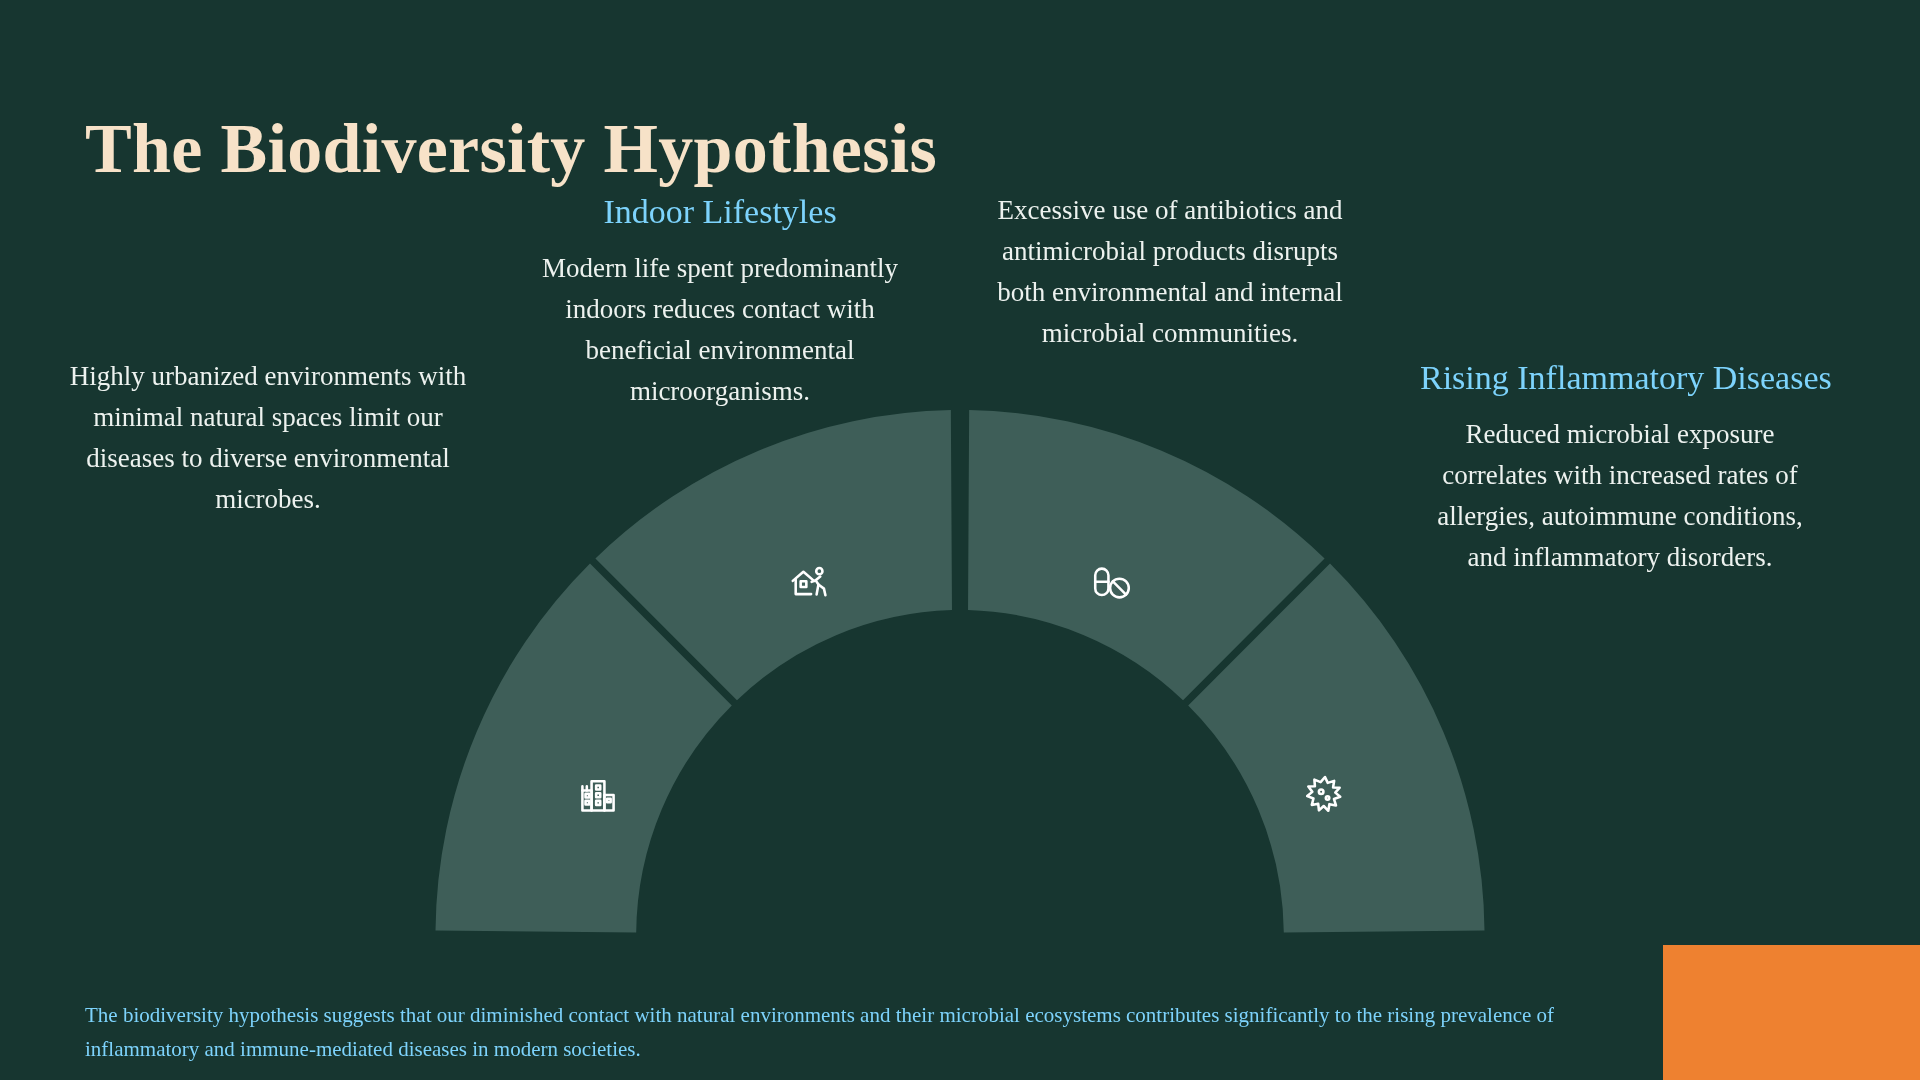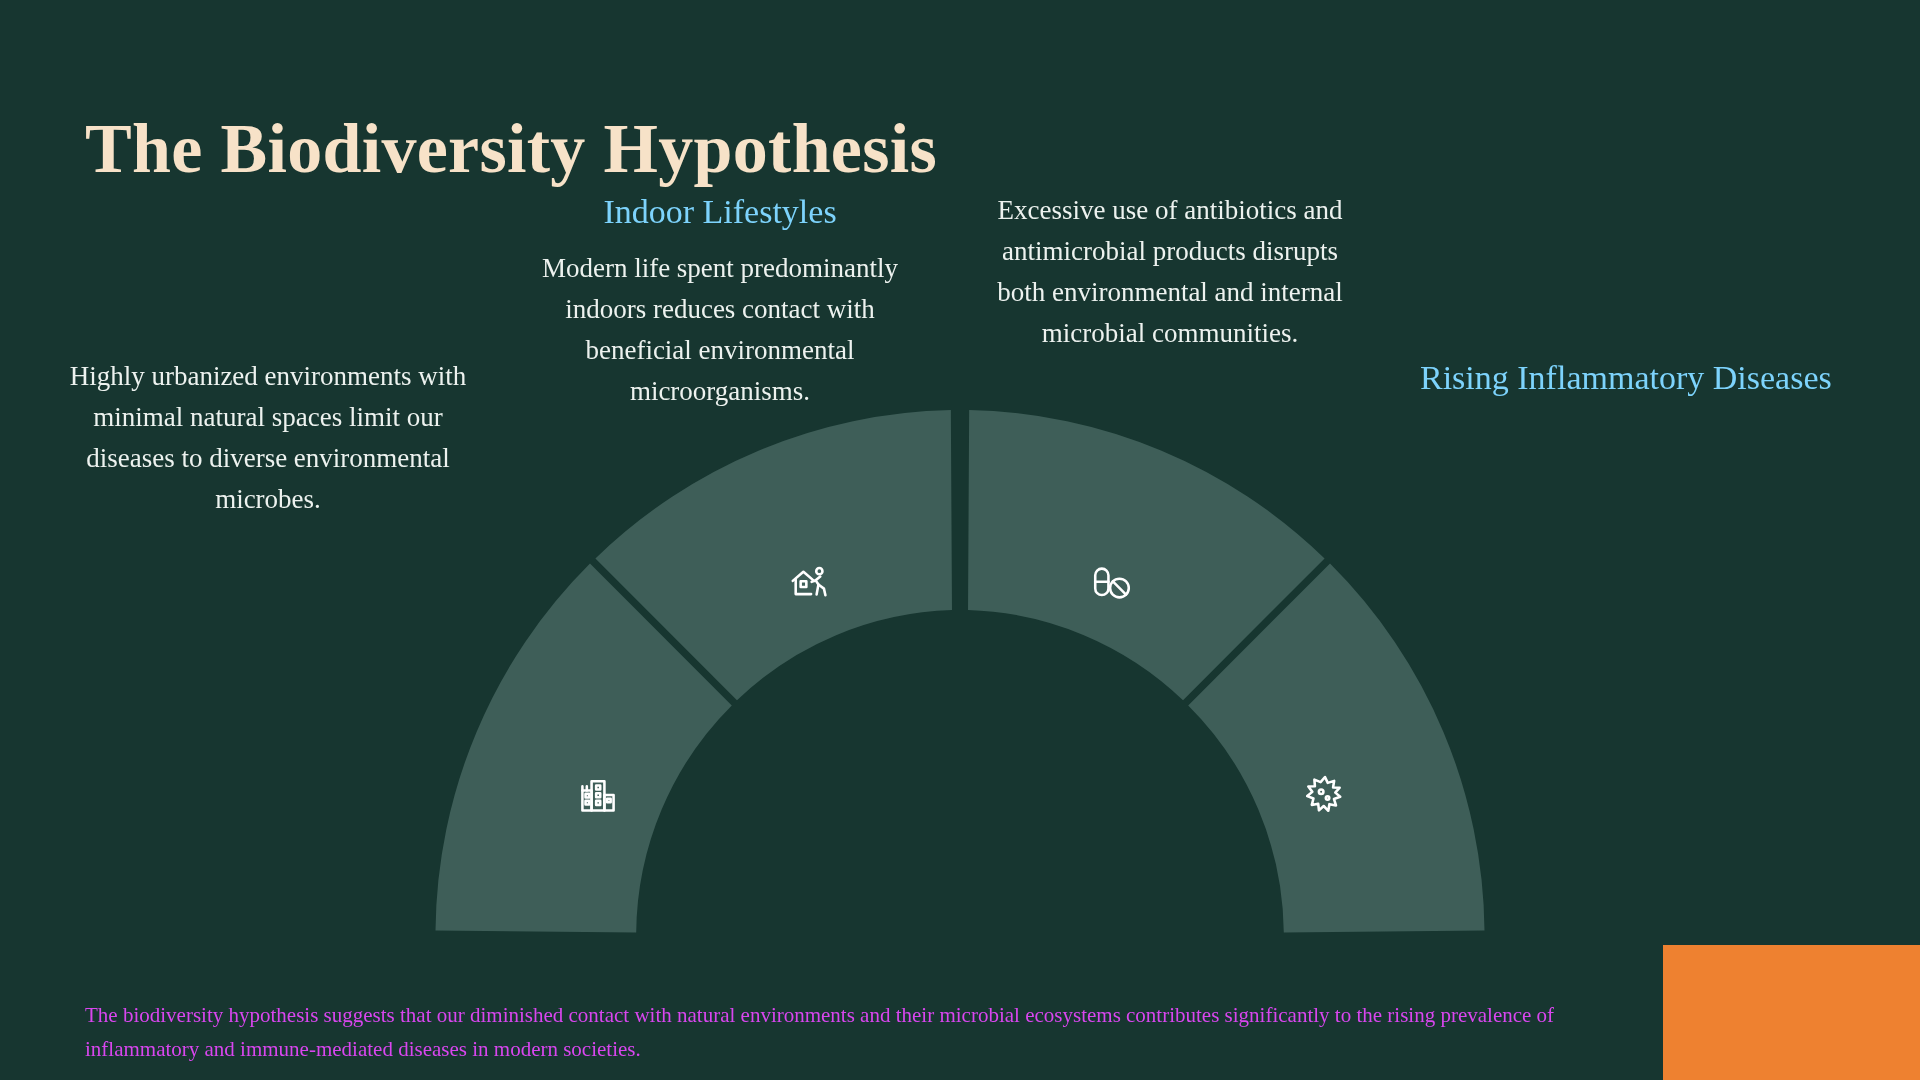--- a/index.html
+++ b/index.html
@@ -82,21 +82,21 @@
   .icon-pos-inflammatory   { left: 1325px; top: 795px; }
 
   
   .footer-note {
     position: absolute;
     left: 85px;
     top: 977px;
     width: 1500px;
     font-size: 21px;
     line-height: 1.62;
-    color: #d946ef;
+    color: #7dd3fc;
   }
 
   
   .accent-block {
     position: absolute;
     left: 1663px;
     top: 945px;
     width: 257px;
     height: 135px;
     background: #EE8130;
@@ -193,17 +193,18 @@
   <div class="node-title">Indoor Lifestyles</div>
   <div class="node-desc">Modern life spent predominantly indoors reduces contact with beneficial environmental microorganisms.</div>
 </div>
 
 <div class="node-label label-antimicrobials">
   <div class="node-desc">Excessive use of antibiotics and antimicrobial products disrupts both environmental and internal microbial communities.</div>
 </div>
 
 <div class="node-label label-inflammatory">
   <div class="node-title">Rising Inflammatory Diseases</div>
+  <div class="node-desc">Reduced microbial exposure correlates with increased rates of allergies, autoimmune conditions, and inflammatory disorders.</div>
 </div>
 
 <p class="footer-note">The biodiversity hypothesis suggests that our diminished contact with natural environments and their microbial ecosystems contributes significantly to the rising prevalence of inflammatory and immune-mediated diseases in modern societies.</p>
 
 <div class="accent-block"></div>
 
 </body></html>

